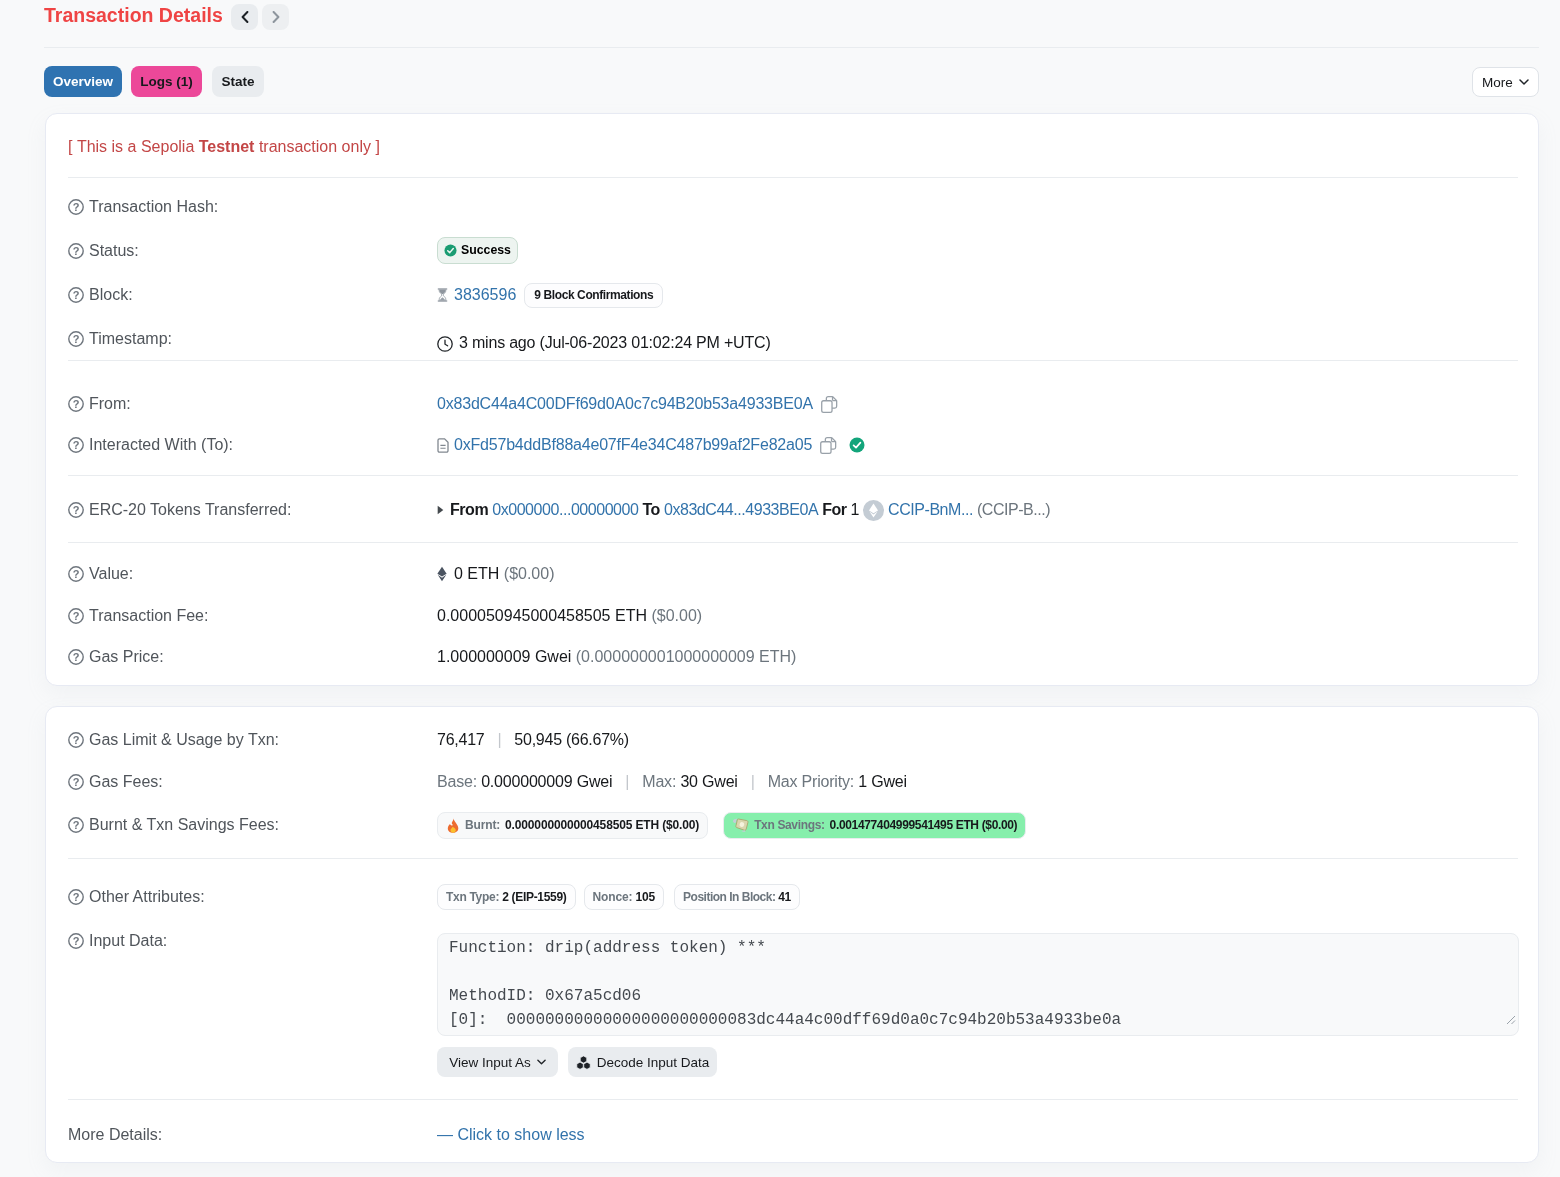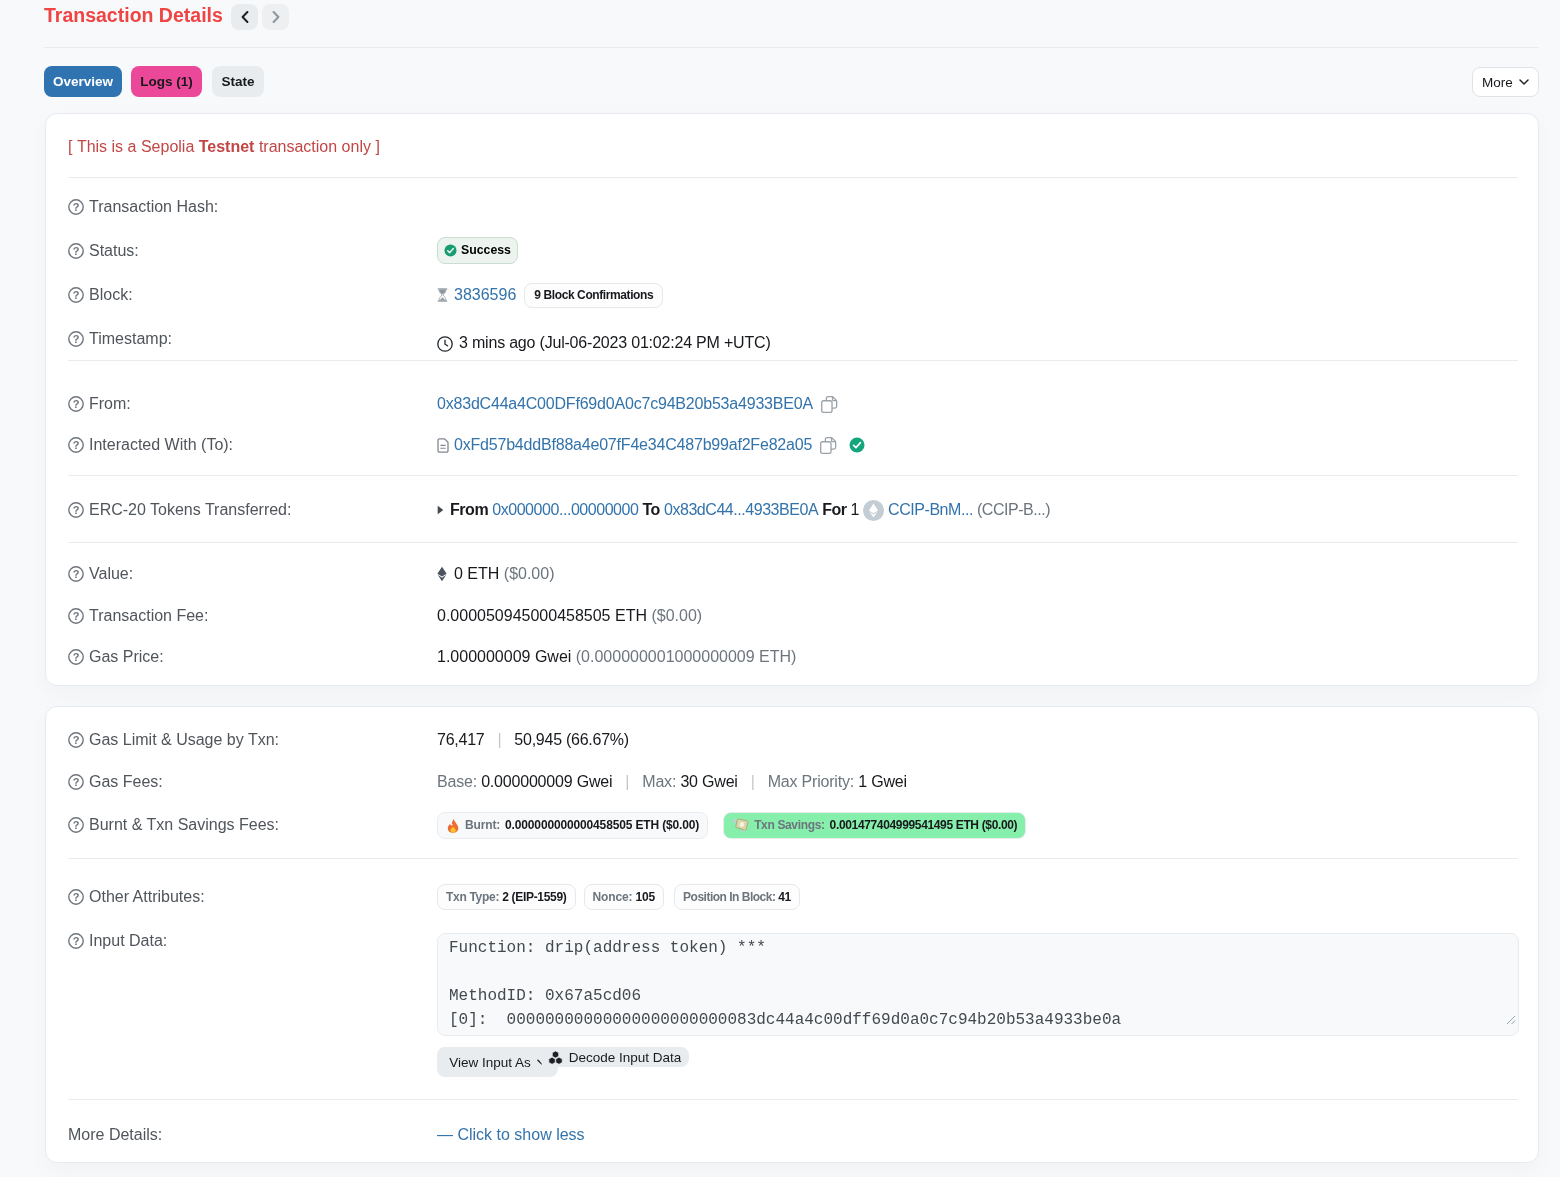--- a/index.html
+++ b/index.html
@@ -263,21 +263,21 @@
       </span>Input Data:</div>
   <div class="abs" style="left:391px;top:226px;width:1082px;height:103px;background:#f8f9fa;border:1px solid #e9ecef;border-radius:8px;padding:2px 11px;font-family:'Liberation Mono',monospace;font-size:16px;line-height:24px;color:#44494f;overflow:hidden;">Function: drip(address token) ***<br><br>MethodID: 0x67a5cd06<br>[0]:&nbsp;&nbsp;00000000000000000000000083dc44a4c00dff69d0a0c7c94b20b53a4933be0a<div class="abs" style="right:2px;bottom:2px;"><svg width="10" height="10" viewBox="0 0 10 10">
           <path d="M9 1 L1 9 M9 5.5 L5.5 9" stroke="#9aa2aa" stroke-width="1"></path>
         </svg></div></div>
 
   <div class="abs gbtn" style="left:391px;top:340px;width:121px;height:30px;font-size:13.5px;gap:6px;">View Input As
     <svg width="9" height="6" viewBox="0 0 10 6">
         <path d="M1 1 L5 5 L9 1" fill="none" stroke="#212529" stroke-width="1.5" stroke-linecap="round" stroke-linejoin="round"></path>
       </svg>
   </div>
-  <div class="abs gbtn" style="left:494px;top:340px;width:149px;height:20px;font-size:13.5px;gap:6px;"><svg width="15" height="15" viewBox="0 0 16 16">
+  <div class="abs gbtn" style="left:522px;top:340px;width:149px;height:30px;font-size:13.5px;gap:6px;"><svg width="15" height="15" viewBox="0 0 16 16">
         <g fill="#1d2126" stroke="#e9ecef" stroke-width="0.7">
           <path d="M8 1 L11.4 2.9 V6.7 L8 8.6 L4.6 6.7 V2.9 z"></path>
           <path d="M4.3 7.6 L7.7 9.5 V13.3 L4.3 15.2 L0.9 13.3 V9.5 z"></path>
           <path d="M11.7 7.6 L15.1 9.5 V13.3 L11.7 15.2 L8.3 13.3 V9.5 z"></path>
         </g>
       </svg> Decode Input Data</div>
 
   <div class="div" style="top:392px;"></div>
 
   <div class="abs" style="left:22px;top:415px;height:26px;display:flex;align-items:center;font-size:16px;color:#50555b;">More Details:</div>

